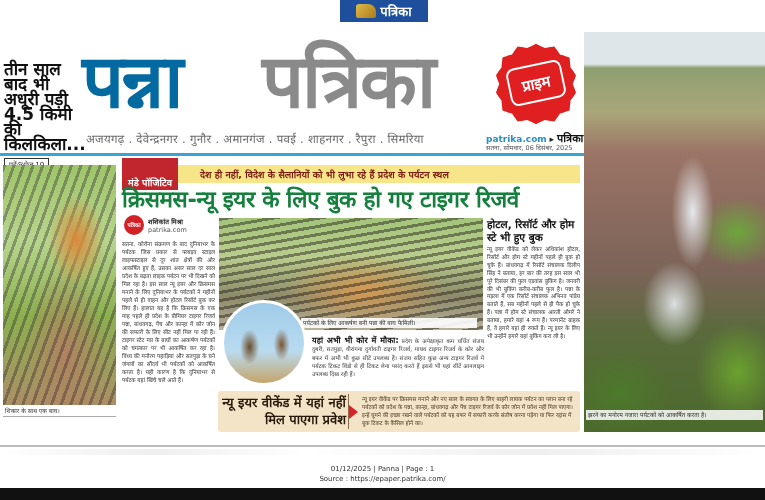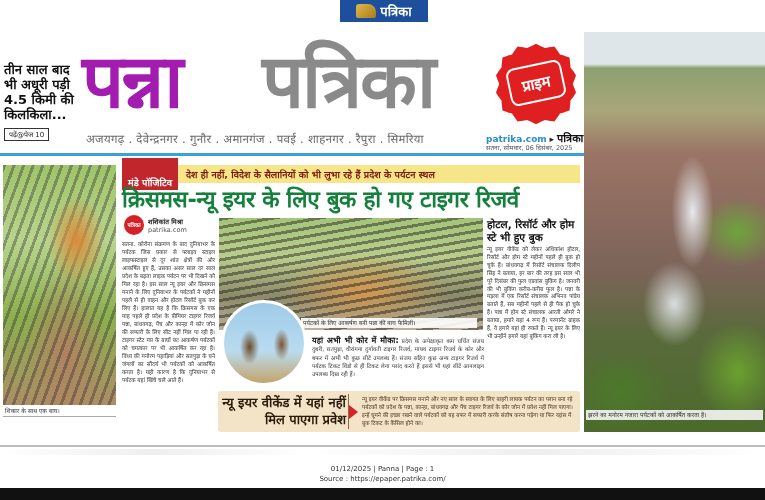--- a/index.html
+++ b/index.html
@@ -8,25 +8,25 @@
 
   .page { position: absolute; left: 0; top: 0; width: 765px; height: 468px; background: #fff; }
 
   
   .brand-tab { position: absolute; left: 340px; top: 0; width: 88px; height: 22px; background: #1d4f9c; display: flex; align-items: center; justify-content: center; gap: 4px; }
   .brand-tab .lion { width: 20px; height: 14px; background: linear-gradient(135deg,#e0b94a,#a67c1a); border-radius: 3px 8px 2px 2px; }
   .brand-tab .txt { color: #fff; font-size: 13px; font-weight: bold; font-family: "DejaVu Serif", serif; }
 
   
   .teaser { position: absolute; left: 4px; top: 62px; width: 72px; }
-  .teaser .t { font-size: 13px; font-weight: bold; line-height: 15px; color: #111; }
+  .teaser .t { font-size: 17px; font-weight: bold; line-height: 15px; color: #111; }
   .teaser .pg { display: inline-block; border: 1px solid #333; font-size: 7px; padding: 1px 4px; }
 
   
-  .mast1 { position: absolute; left: 82px; top: 36px; font-family: "DejaVu Serif", serif; font-size: 74px; font-weight: bold; color: #a21caf; letter-spacing: -2px; line-height: 90px; }
+  .mast1 { position: absolute; left: 82px; top: 36px; font-family: "DejaVu Serif", serif; font-size: 74px; font-weight: bold; color: #0369a1; letter-spacing: -2px; line-height: 90px; }
   .mast2 { position: absolute; left: 262px; top: 36px; font-family: "DejaVu Serif", serif; font-size: 74px; font-weight: bold; color: #8a8a8a; letter-spacing: -2px; line-height: 90px; }
   .towns { position: absolute; left: 86px; top: 131px; font-size: 11.5px; color: #6a6a6a; letter-spacing: 0.3px; white-space: nowrap; }
 
   
   .prime { position: absolute; left: 496px; top: 44px; width: 80px; height: 80px; }
   .prime .seal { position: absolute; inset: 0; background: #e02020; border-radius: 50%; box-shadow: 0 0 0 3px #e02020; clip-path: polygon(50% 0%,61% 5%,73% 3%,80% 13%,92% 17%,93% 29%,100% 39%,96% 50%,100% 61%,93% 71%,92% 83%,80% 87%,73% 97%,61% 95%,50% 100%,39% 95%,27% 97%,20% 87%,8% 83%,7% 71%,0% 61%,4% 50%,0% 39%,7% 29%,8% 17%,20% 13%,27% 3%,39% 5%); }
   .prime .ring { position: absolute; left: 12px; top: 20px; width: 56px; height: 38px; border: 2px solid #fff; border-radius: 8px; transform: rotate(-12deg); display: flex; align-items: center; justify-content: center; }
   .prime .ring span { color: #fff; font-weight: bold; font-size: 15px; font-family: "DejaVu Serif", serif; }
 
   .site { position: absolute; left: 486px; top: 130px; font-size: 9px; white-space: nowrap; }
@@ -52,21 +52,21 @@
     background:
       radial-gradient(ellipse 38px 60px at 65% 30%, #d98a3a, rgba(217,138,58,0) 75%),
       repeating-linear-gradient(110deg, rgba(40,30,40,0.35) 0 3px, rgba(0,0,0,0) 3px 9px),
       radial-gradient(ellipse 50px 110px at 55% 75%, #b08160, rgba(176,129,96,0) 80%),
       linear-gradient(to bottom, #9fc46a 0%, #b7d58d 30%, #8bb04f 60%, #b08a68 100%); }
   .photo-left .cap { position: absolute; left: 0; bottom: 0; width: 100%; height: 12px; background: #fff; font-size: 6px; color: #333; line-height: 12px; padding-left: 2px; border-bottom: 1px solid #aaa; }
 
   
   .kicker { position: absolute; left: 122px; top: 165px; width: 458px; height: 18px; background: #f7e58a; display: flex; align-items: center; }
   .kicker .tag { background: #c0262c; color: #fff; font-size: 9.5px; font-weight: bold; padding: 16px 6px; height: 18px; line-height: 18px; }
-  .kicker .text { color: #7a1d10; font-size: 9.5px; font-weight: bold; padding-left: 8px; white-space: nowrap; }
+  .kicker .text { color: #7a1d10; font-size: 9.5px; font-weight: bold; padding-left: 22px; white-space: nowrap; }
 
   .headline { position: absolute; left: 122px; top: 184px; width: 460px; font-size: 22.5px; font-weight: bold; color: #15803d; line-height: 30px; white-space: nowrap; letter-spacing: -0.4px; }
 
   
   .byline { position: absolute; left: 124px; top: 215px; display: flex; align-items: center; gap: 4px; }
   .byline .logo { width: 20px; height: 20px; border-radius: 50%; background: #d32126; color: #fff; font-size: 5.5px; font-weight: bold; display: flex; align-items: center; justify-content: center; }
   .byline .name { font-size: 6.5px; font-weight: bold; color: #222; }
   .byline .src { font-size: 6.5px; color: #555; }
 
   .col1 { position: absolute; left: 122px; top: 240px; width: 93px; height: 170px; font-size: 5.6px; line-height: 8px; color: #333; text-align: justify; overflow: hidden; }

